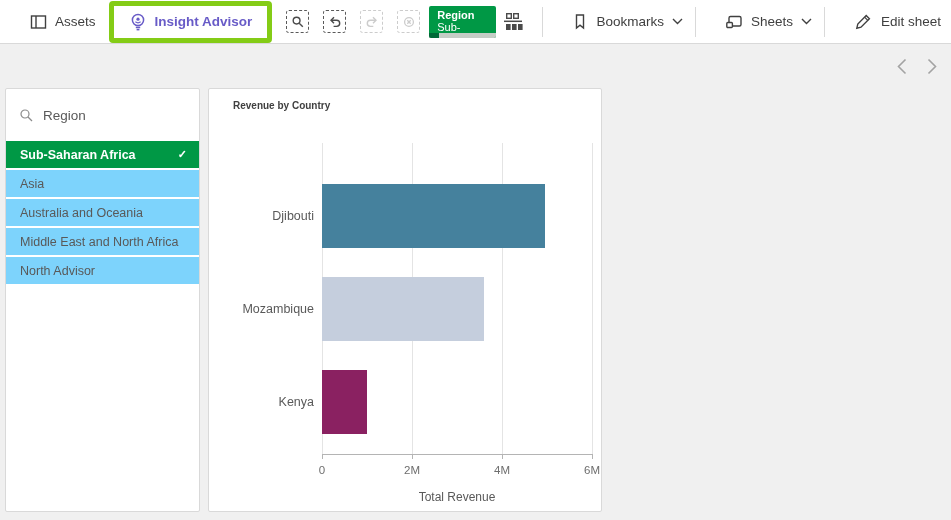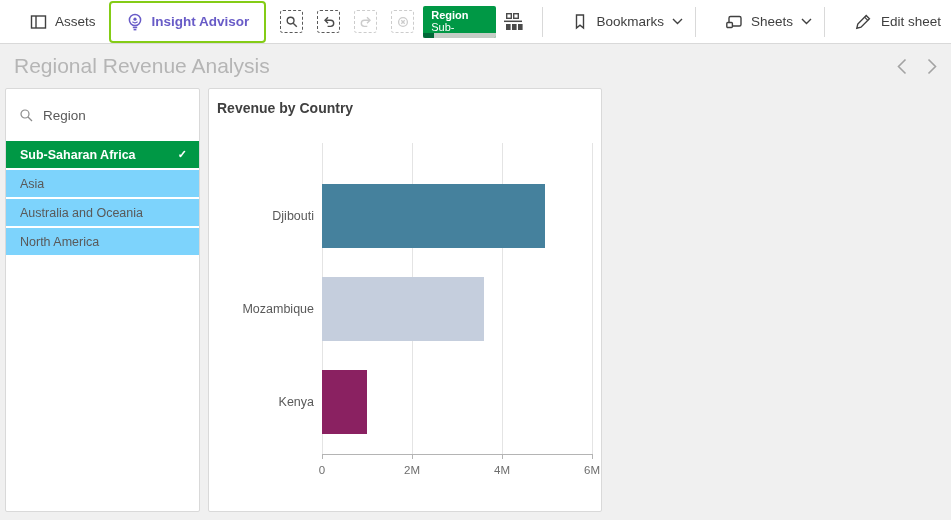--- a/index.html
+++ b/index.html
@@ -18,21 +18,21 @@
     background: #fff; border-bottom: 1px solid #d9d9d9;
     display: flex; align-items: center;
   }
   .tb-btn {
     display: flex; align-items: center; gap: 8px;
     font-size: 13.5px; color: #404040; cursor: pointer; white-space: nowrap; padding-left: 17px;
   }
   .assets-btn { margin-left: 13px; }
   .ia-btn {
     margin-left: 13px; height: 42px; padding: 0 15px;
-    border: 2px solid #84cc16; border-radius: 4px;
+    border: 5px solid #84cc16; border-radius: 4px;
     color: #685bc7; font-weight: 600; font-size: 13.5px;
   }
   .sel-icons { display: flex; gap: 14px; margin-left: 14px; }
   .sel-icon {
     width: 23px; height: 23px; border: 1.4px dashed #595959; border-radius: 3px;
     display: flex; align-items: center; justify-content: center; cursor: pointer;
   }
   .sel-icon.disabled { border-color: #cccccc; cursor: default; }
   .chip {
     margin-left: 9px; width: 142px; height: 32px;
@@ -76,21 +76,21 @@
   .fp-list { }
   .fp-row {
     height: 27px; margin-bottom: 2px; display: flex; align-items: center;
     padding: 0 12px 0 14px; font-size: 12.5px; color: #595959;
     background: #7dd3fc; cursor: pointer; white-space: nowrap; overflow: hidden;
   }
   .fp-row.selected { background: #009845; color: #fff; font-weight: 700; }
   .fp-check { margin-left: auto; font-size: 11px; font-weight: 700; }
 
   
-  .chart-title { position: absolute; left: 8px; top: 11px; font-size: 14px; font-weight: 700; color: #404040; }
+  .chart-title { position: absolute; left: 24px; top: 11px; font-size: 10px; font-weight: 700; color: #404040; }
   .plot-area { position: absolute; left: 113px; top: 54px; width: 270px; height: 311px; }
   .gridline { position: absolute; top: 0; height: 311px; width: 1px; background: #e4e4e4; }
   .bar { position: absolute; left: 0; height: 64px; cursor: pointer; }
   .cat-label {
     position: absolute; left: -110px; width: 102px; text-align: right;
     font-size: 12.5px; color: #595959; line-height: 16px;
   }
   .axis-line { position: absolute; left: 0; top: 311px; width: 270px; border-top: 1px solid #b4b4b4; }
   .axis-tick { position: absolute; top: 311px; width: 1px; height: 5px; background: #b4b4b4; }
   .tick-label { position: absolute; top: 321px; width: 40px; text-align: center; font-size: 11.5px; color: #6e6e6e; }
@@ -211,21 +211,20 @@
             <path d="M12.2 2.6 l3.2 3.2 L7 14.2 l-4.2 1 1 -4.2 z" fill="none" stroke="#404040" stroke-width="1.4"></path>
             <line x1="10.6" y1="4.2" x2="13.8" y2="7.4" stroke="#404040" stroke-width="1.2"></line>
           </svg>
       </span>
       <span>Edit sheet</span>
     </div>
   </div>
 </div>
 
 <div class="title-bar">
-  <div class="sheet-title">Regional Revenue Analysis</div>
   <div class="nav-arrows">
     <span class="nav-arrow">
       <svg width="10" height="17" viewBox="0 0 10 17">
           <path d="M8.5 1.5 L1.5 8.5 L8.5 15.5" fill="none" stroke="#a3a3a3" stroke-width="1.6"></path>
         </svg>
     </span>
     <span class="nav-arrow">
       <svg width="10" height="17" viewBox="0 0 10 17">
           <path d="M1.5 1.5 L8.5 8.5 L1.5 15.5" fill="none" stroke="#a3a3a3" stroke-width="1.6"></path>
         </svg>
@@ -250,29 +249,33 @@
           <span>Sub-Saharan Africa</span>
           <span class="fp-check">✓</span>
         </div>
         <div class="fp-row">
           <span>Asia</span>
         </div>
         <div class="fp-row">
           <span>Australia and Oceania</span>
         </div>
         <div class="fp-row">
-          <span>North America</span>
+          <span>Middle East and North Africa</span>
+        </div>
+        <div class="fp-row">
+          <span>North Advisor</span>
         </div>
       </div>
   </div>
 
   <div class="card chart-card">
     <div class="chart-title">Revenue by Country</div>
     <div class="plot-area">
       <div class="axis-line"></div>
+      <div class="x-axis-title">Total Revenue</div>
     <div class="gridline" style="left: -0.5px;"></div>
         <div class="axis-tick" style="left: -0.5px;"></div>
         <div class="tick-label" style="left: -20px;">0</div>
         <div class="gridline" style="left: 89.5px;"></div>
         <div class="axis-tick" style="left: 89.5px;"></div>
         <div class="tick-label" style="left: 70px;">2M</div>
         <div class="gridline" style="left: 179.5px;"></div>
         <div class="axis-tick" style="left: 179.5px;"></div>
         <div class="tick-label" style="left: 160px;">4M</div>
         <div class="gridline" style="left: 269.5px;"></div>

